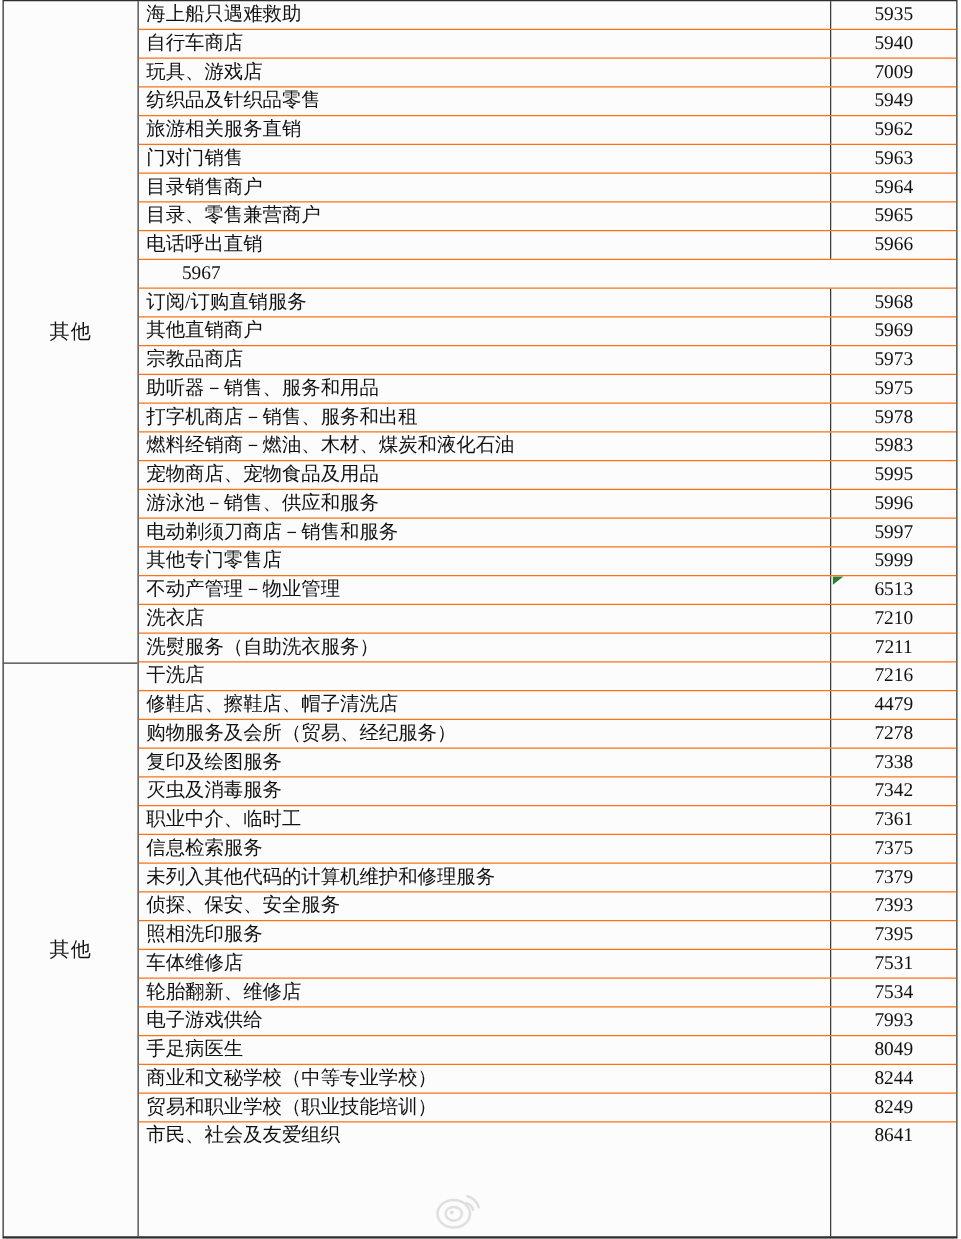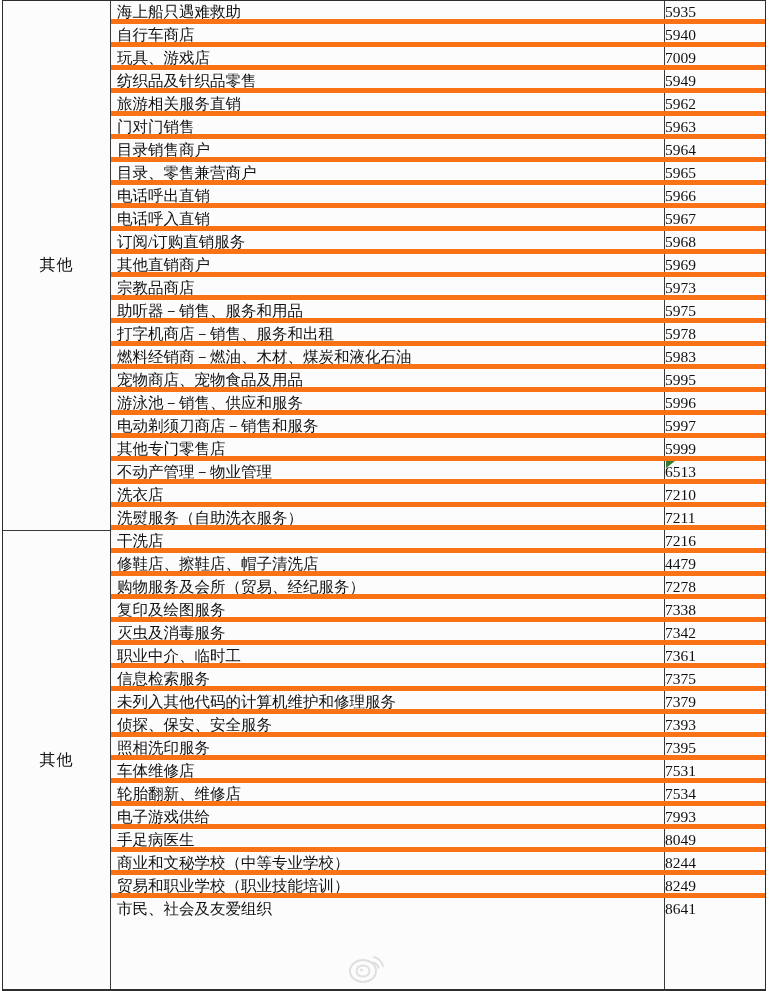--- a/index.html
+++ b/index.html
@@ -24,32 +24,32 @@
   .cat-cell{
     display:flex;align-items:center;justify-content:center;
     font-size:16px;letter-spacing:1px;
   }
   .cat-cell.first{height:530px;flex:0 0 530px;border-bottom:1px solid #3a3a3a;box-sizing:border-box;}
   .cat-cell.second{flex:1;}
   
   .rows-col{flex:1;display:flex;flex-direction:column;}
   .trow{
     height:23px;flex:0 0 23px;box-sizing:border-box;
-    border-bottom:5px solid #f97316;
+    border-bottom:1px solid #f97316;
     display:flex;
   }
   .trow:last-child{border-bottom:none;flex:1;}
   .cell-desc{
     flex:1;border-right:1px solid #3a3a3a;
     padding-left:6px;
     font-size:15.5px;line-height:21px;
     white-space:nowrap;overflow:hidden;
   }
   .cell-code{
-    width:100px;flex:0 0 100px;text-align:left;
+    width:100px;flex:0 0 100px;text-align:center;
     font-size:15.5px;line-height:21px;
     position:relative;
   }
   .err-marker{
     position:absolute;left:1px;top:0;width:9px;height:7px;
     clip-path:polygon(0 0,100% 0,0 100%);
   }
   
   .watermark{
     position:absolute;left:330px;top:944px;z-index:5;
@@ -110,21 +110,20 @@
     <div class="cell-desc">目录、零售兼营商户</div>
     <div class="cell-code">5965</div>
   </div>
 
   <div class="trow">
     <div class="cell-desc">电话呼出直销</div>
     <div class="cell-code">5966</div>
   </div>
 
   <div class="trow">
-    <div class="cell-desc">电话呼入直销</div>
     <div class="cell-code">5967</div>
   </div>
 
   <div class="trow">
     <div class="cell-desc">订阅/订购直销服务</div>
     <div class="cell-code">5968</div>
   </div>
 
   <div class="trow">
     <div class="cell-desc">其他直销商户</div>

